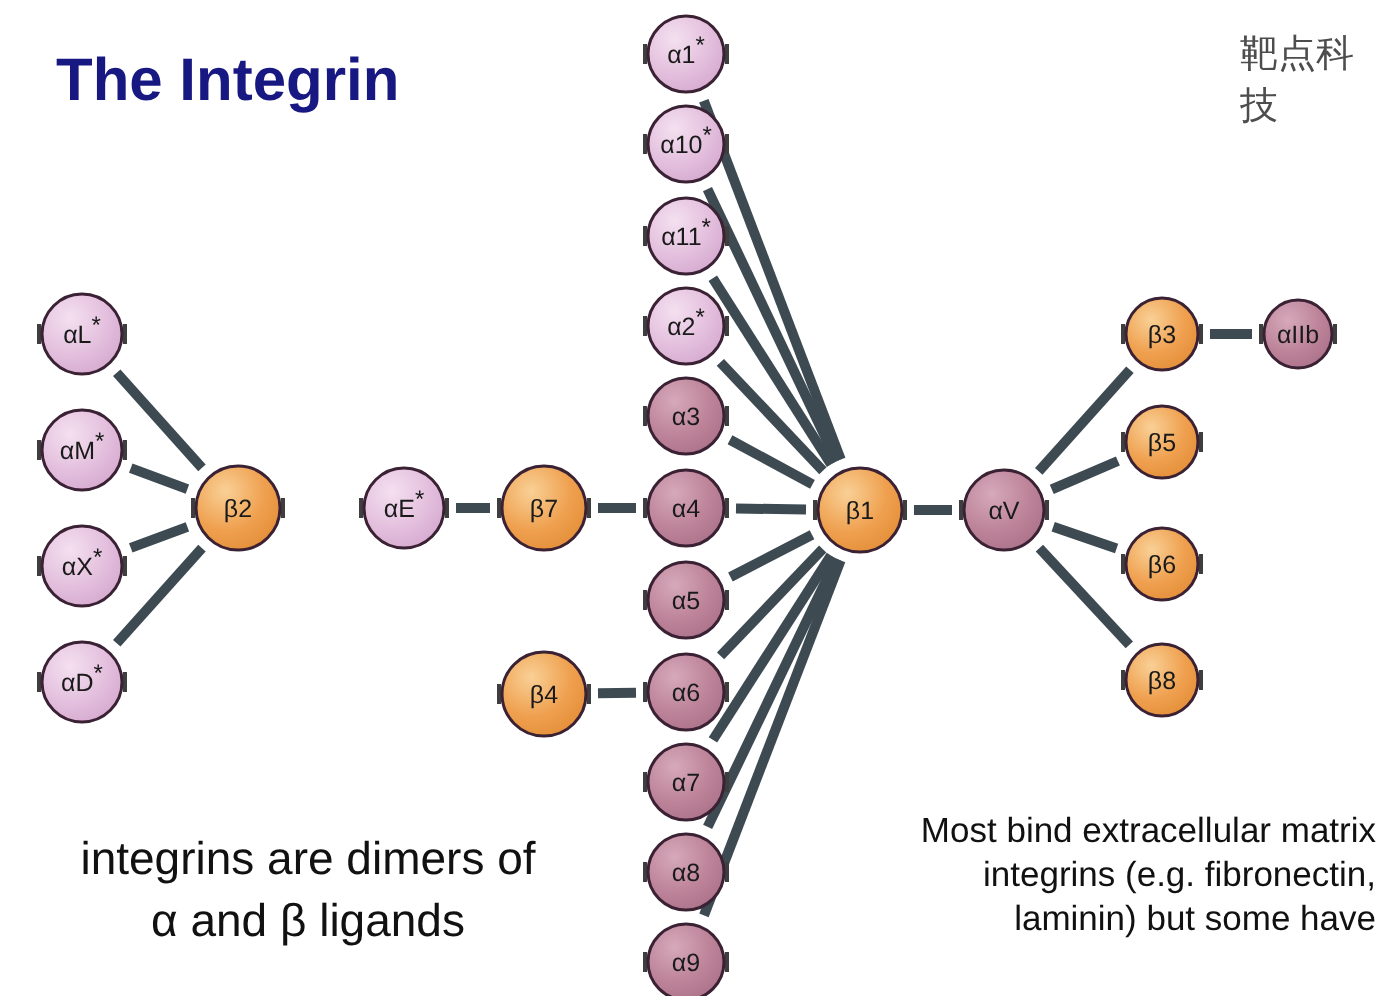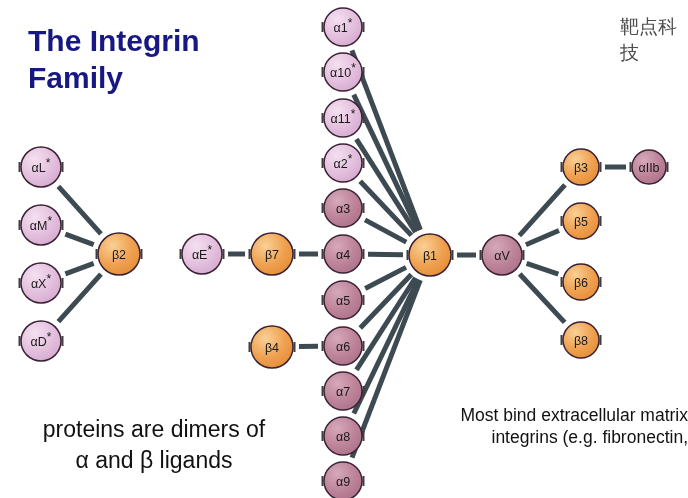--- a/index.html
+++ b/index.html
@@ -246,28 +246,28 @@
       <g>
         <line x1="561.5" y1="335" x2="561.5" y2="345" stroke="#3e3e3e" stroke-width="2"></line>
         <line x1="600.5" y1="335" x2="600.5" y2="345" stroke="#3e3e3e" stroke-width="2"></line>
         <circle cx="581" cy="340" r="18" fill="url(#grad-beta_orange)" stroke="#3a2133" stroke-width="1.5"></circle>
         <text x="581" y="344.5" text-anchor="middle" class="node-label">β8</text>
       </g>
     </svg>
 
   <div class="title" style="color: rgb(24, 24, 131);">
     <span>The Integrin</span>
-    <span>Family</span>
   </div>
 
   <div class="watermark" style="color: rgb(77, 77, 77);">靶点科技</div>
 
   <div class="caption-left">
-    <span>proteins are dimers of</span>
+    <span>integrins are dimers of</span>
     <span>α and β ligands</span>
   </div>
 
   <div class="caption-right">
     <span>Most bind extracellular matrix</span>
     <span>integrins (e.g. fibronectin,</span>
+    <span>laminin) but some have</span>
   </div>
 
 </div>
 
 </body></html>

